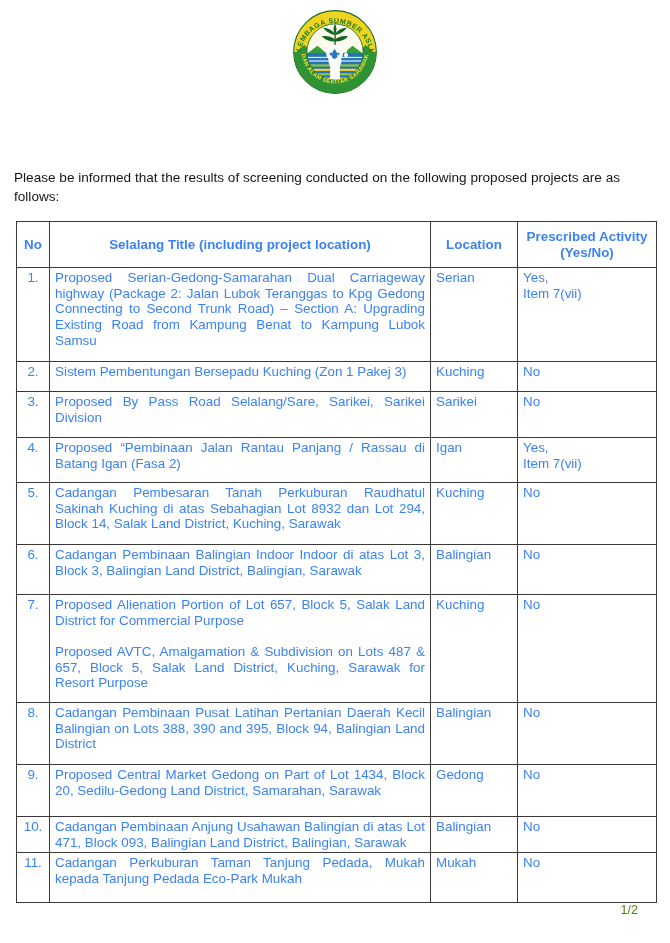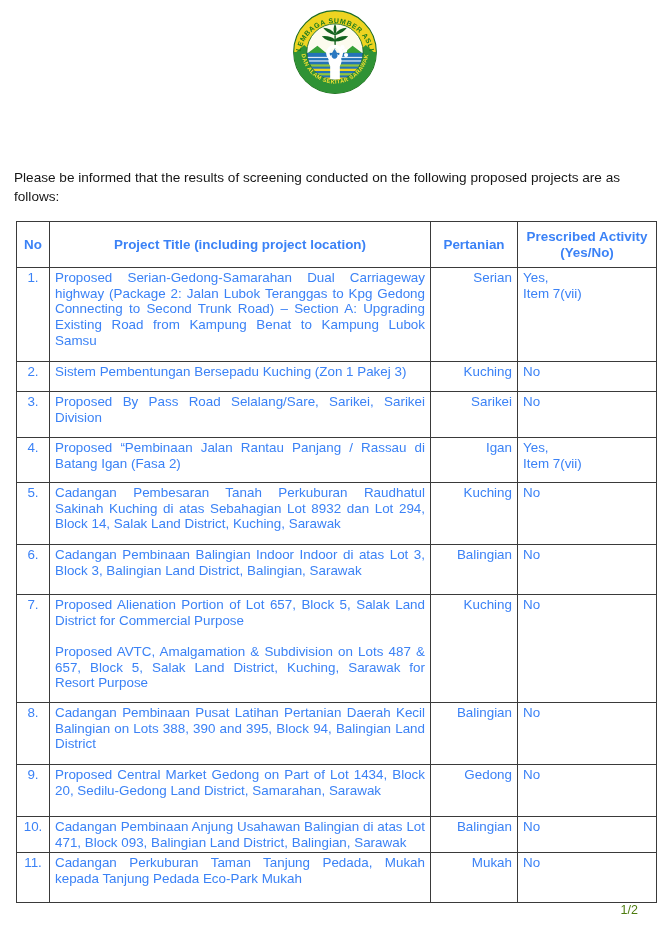--- a/index.html
+++ b/index.html
@@ -69,21 +69,21 @@
     vertical-align: top;
     padding: 2px 5px;
   }
   td.c-no { text-align: center; padding-left: 2px; padding-right: 2px; }
   td.c-title {
     text-align: justify;
     white-space: pre-line;
     padding-left: 6px;
     padding-right: 6px;
   }
-  td.c-loc { text-align: right; }
+  td.c-loc { text-align: left; }
   td.c-act { text-align: left; white-space: pre-line; }
   tbody tr:nth-child(1)  { height: 94px; }
   tbody tr:nth-child(2)  { height: 30px; }
   tbody tr:nth-child(3)  { height: 46px; }
   tbody tr:nth-child(4)  { height: 45px; }
   tbody tr:nth-child(5)  { height: 62px; }
   tbody tr:nth-child(6)  { height: 50px; }
   tbody tr:nth-child(7)  { height: 108px; }
   tbody tr:nth-child(8)  { height: 62px; }
   tbody tr:nth-child(9)  { height: 52px; }
@@ -173,22 +173,22 @@
     <table class="results">
       <colgroup>
         <col style="width:33px">
         <col style="width:381px">
         <col style="width:87px">
         <col style="width:139px">
       </colgroup>
       <thead>
         <tr>
           <th>No</th>
-          <th>Project Title (including project location)</th>
-          <th>Pertanian</th>
+          <th>Selalang Title (including project location)</th>
+          <th>Location</th>
           <th>Prescribed Activity
 (Yes/No)</th>
         </tr>
       </thead>
       <tbody>
     <tr>
       <td class="c-no">1.</td>
       <td class="c-title">Proposed Serian-Gedong-Samarahan Dual Carriageway highway (Package 2: Jalan Lubok Teranggas to Kpg Gedong Connecting to Second Trunk Road) – Section A: Upgrading Existing Road from Kampung Benat to Kampung Lubok Samsu</td>
       <td class="c-loc">Serian</td>
       <td class="c-act">Yes,

